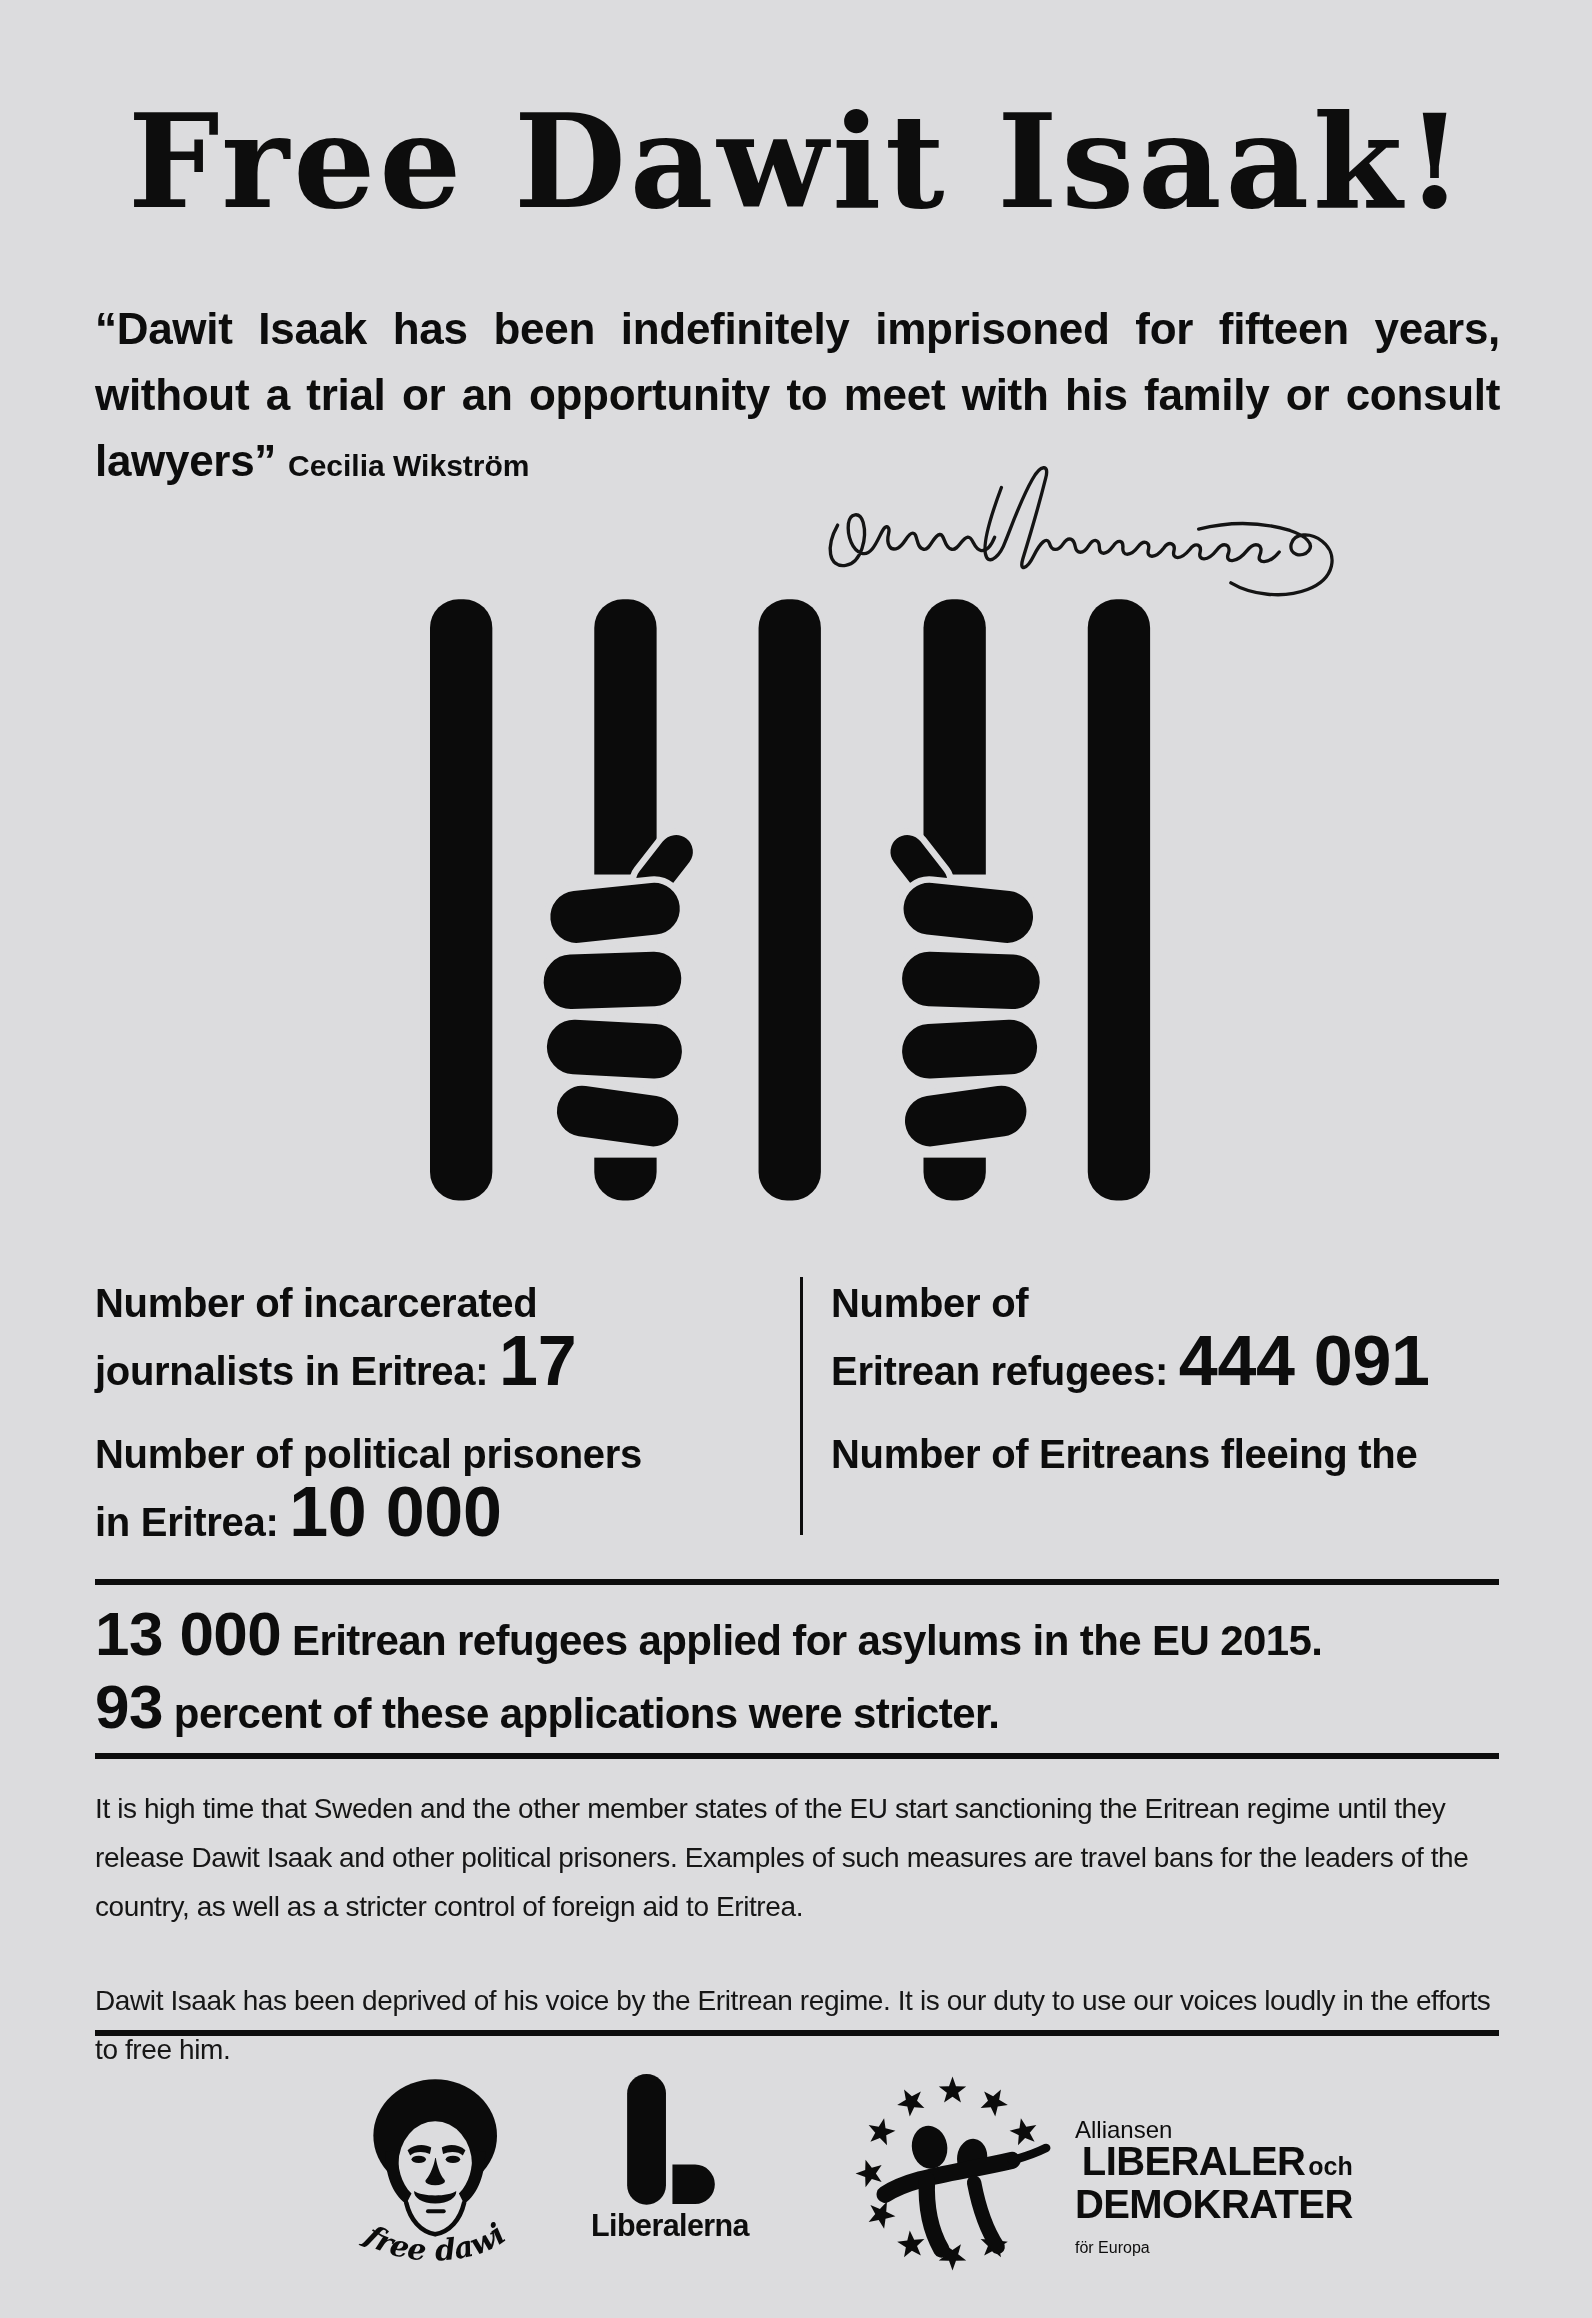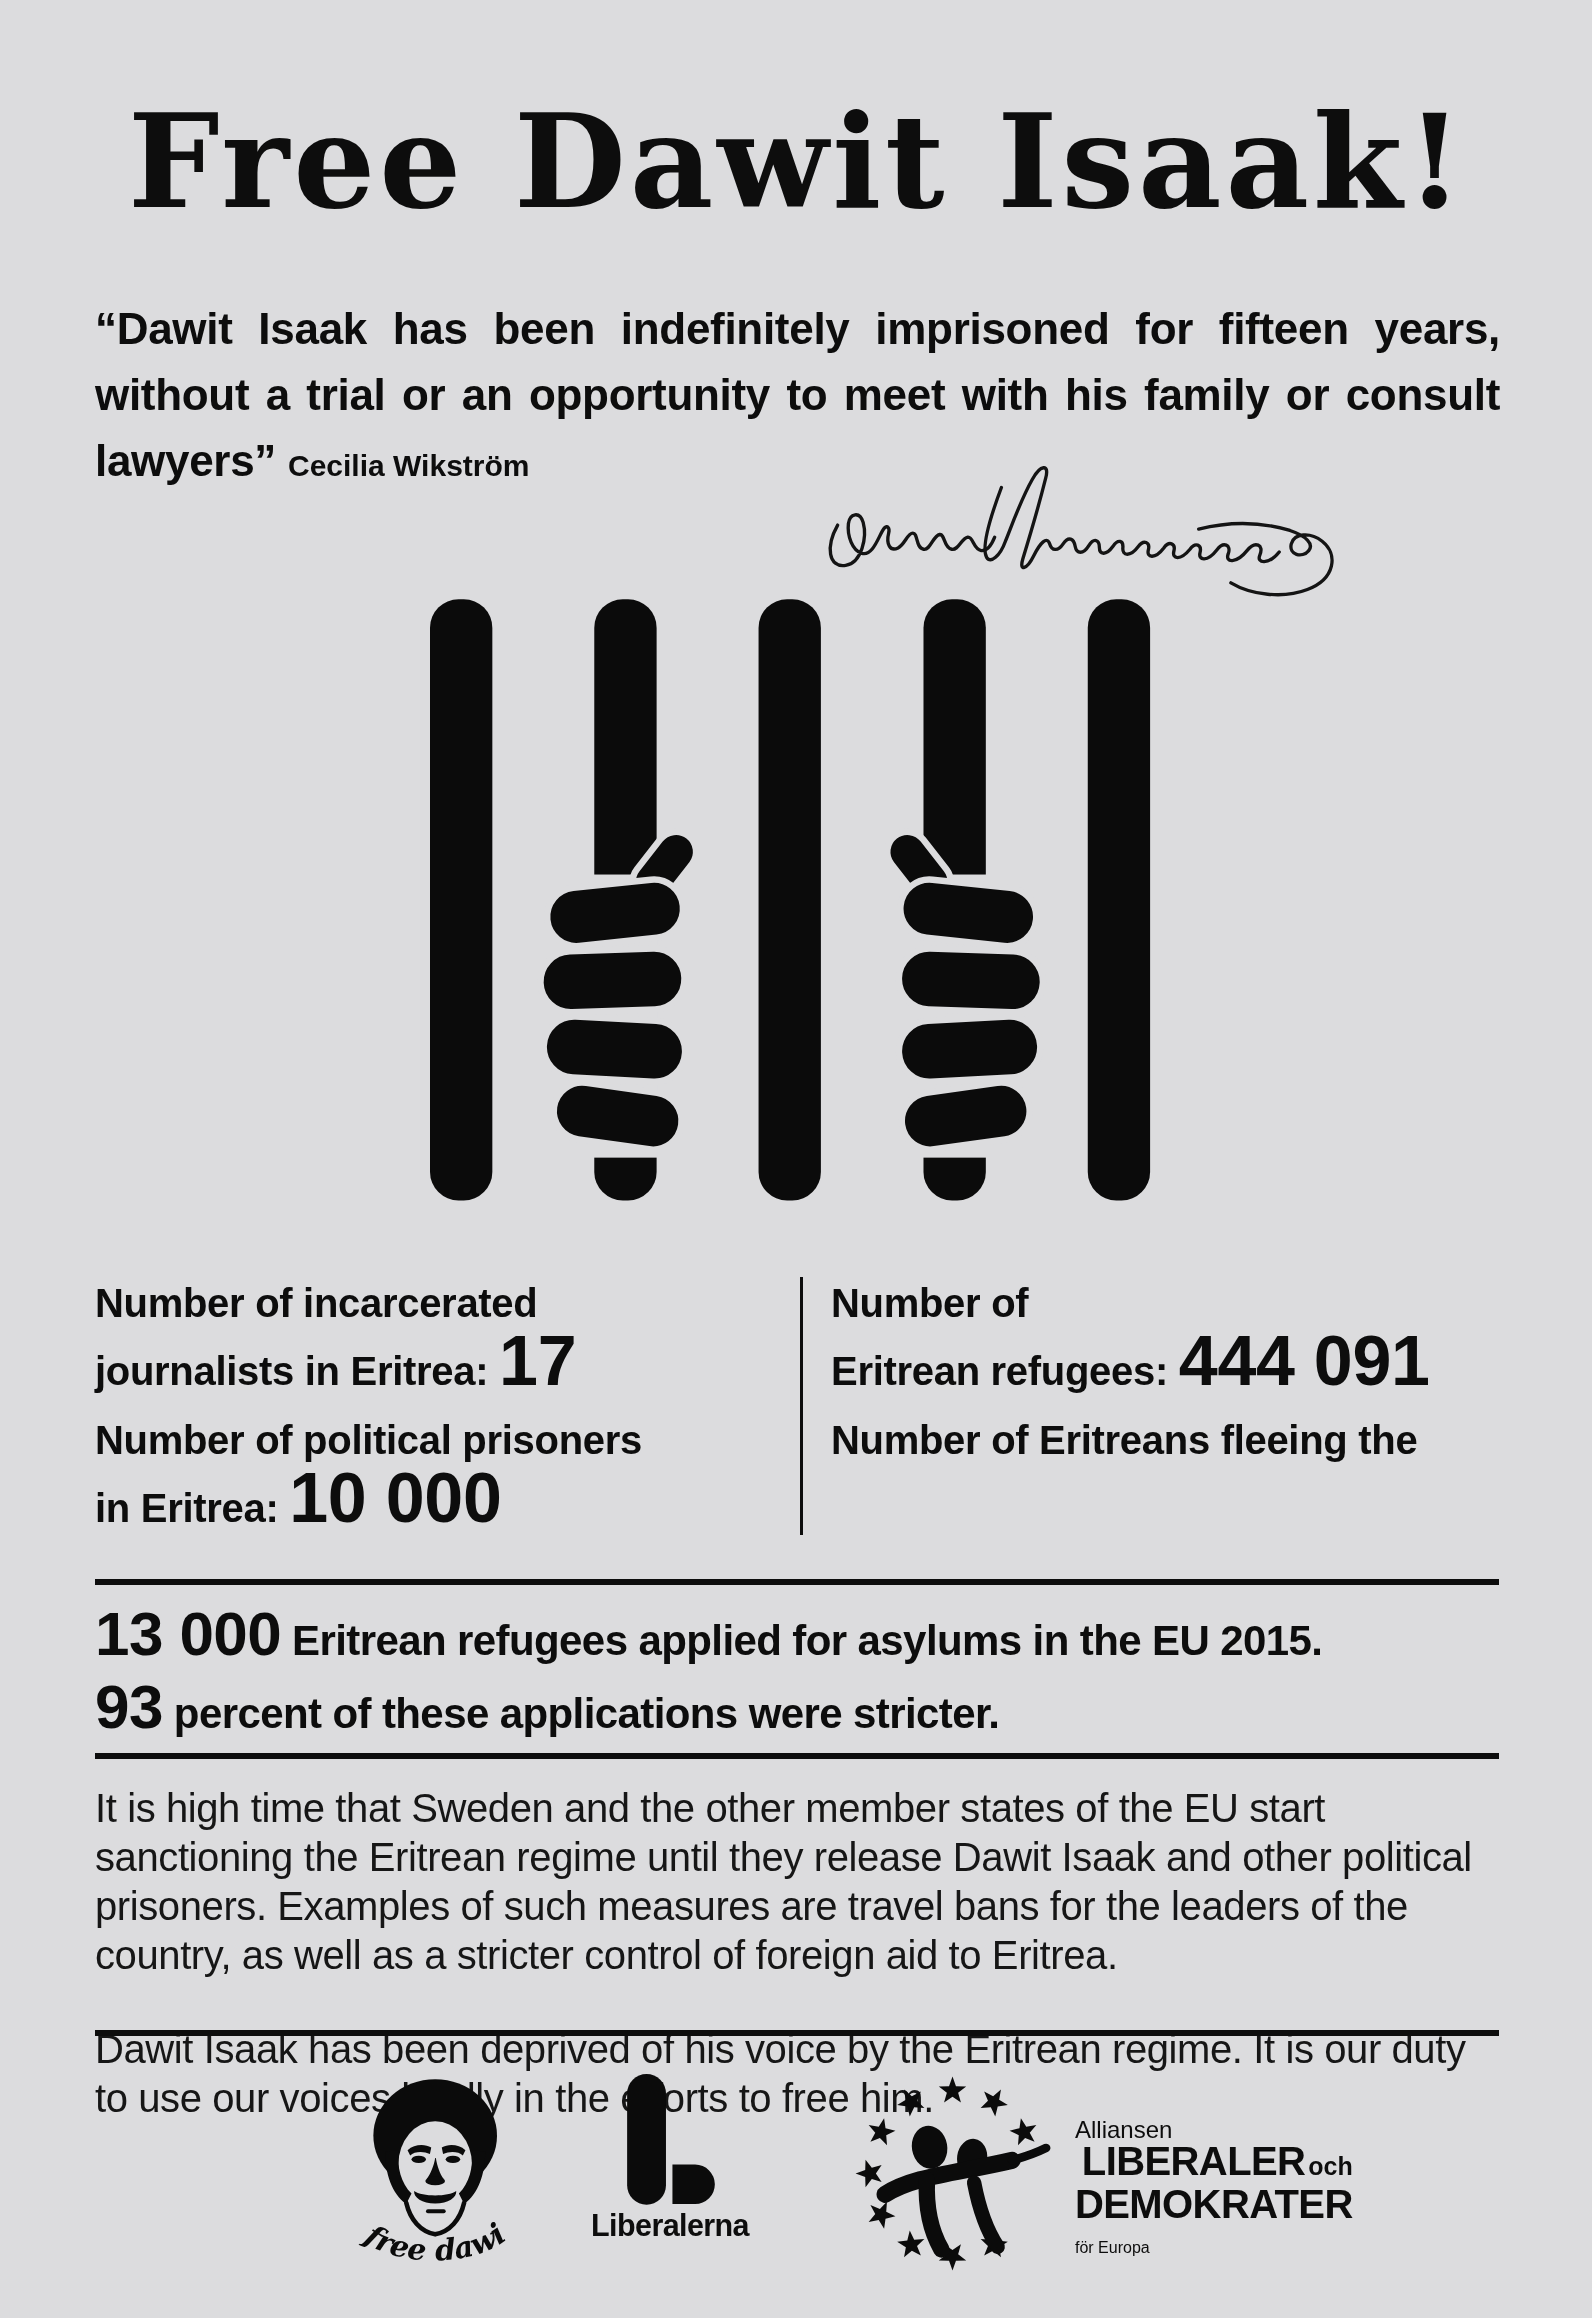--- a/index.html
+++ b/index.html
@@ -41,35 +41,35 @@
 
   
   .bars-wrap { left:430px; top:599px; width:724px; height:603px; }
 
   
   .stats { left:95px; top:1274px; width:1405px; height:266px; }
   .stat-col { position:absolute; top:0; }
   .stat-col.left  { left:0; }
   .stat-col.right { left:736px; }
   .stat { font-size:40px; line-height:58px; font-weight:bold; white-space:nowrap; letter-spacing:-0.3px; }
-  .stat + .stat { margin-top:21px; }
+  .stat + .stat { margin-top:35px; }
   .stat .line { display:block; height:58px; }
   .stat .val { font-size:70px;text-align:right; }
   .v-divider { left:705px; top:2.6px; width:3.2px; height:258px; background:#0d0d0d; }
 
   .hrule { left:95px; width:1404px; height:5.8px; background:#0d0d0d; }
   .hr1 { top:1579px; } .hr2 { top:1753px; } .hr3 { top:2030px; }
 
   
   .asylum { left:95px; top:1597px; width:1405px; font-weight:bold; }
   .asylum .row { display:block; height:73px; line-height:73px; font-size:42px; white-space:nowrap; letter-spacing:-0.6px; }
   .asylum .big { font-size:62px; letter-spacing:-0.6px; }
 
   
-  .bodytext { left:95px; top:1784px; width:1405px; font-size:40px; line-height:49px; letter-spacing:-0.4px; color:#161616; }
+  .bodytext { left:95px; top:1784px; width:1405px; font-size:28px; line-height:49px; letter-spacing:-0.4px; color:#161616; }
   .bodytext p + p { margin-top:45px; }
 
   
   .freedawit-wrap { left:351px; top:2073px; width:171px; height:203px; }
   .liberalerna-mark-wrap { left:609px; top:2071px; width:123px; height:138px; }
   .liberalerna-wordmark {
     left:566px; top:2208px; width:208px;
     text-align:center; font-weight:bold; font-size:30.5px; letter-spacing:-0.6px;
   }
   .alde { left:851px; top:2069px; width:480px; height:208px; }

